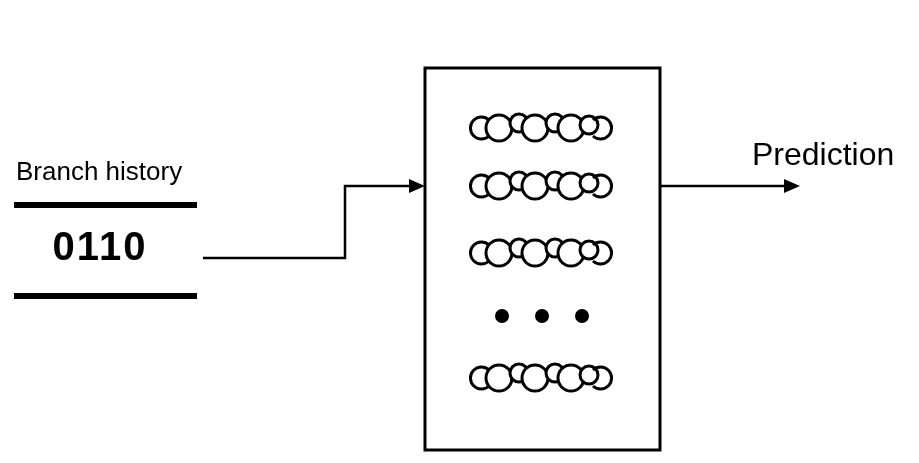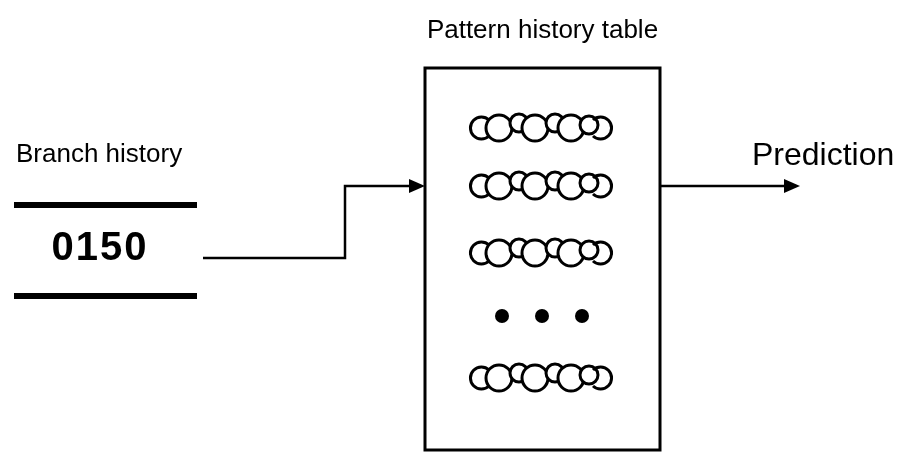--- a/index.html
+++ b/index.html
@@ -23,21 +23,21 @@
   }
   #title-label {
     left: 400px;
     top: 14px;
     width: 285px;
     text-align: center;
     font-size: 26px;
   }
   #branch-history-label {
     left: 16px;
-    top: 138px;
+    top: 156px;
     font-size: 26px;
   }
   #branch-history-value {
     left: 20px;
     top: 224px;
     width: 160px;
     text-align: center;
     font-size: 40px;
     font-weight: bold;
     letter-spacing: 2px;
@@ -88,21 +88,20 @@
     <use href="#chain" x="467" y="228"></use>
     <use href="#chain" x="467" y="353"></use>
 
     <g fill="#000000">
       <circle cx="502" cy="316" r="7"></circle>
       <circle cx="542" cy="316" r="7"></circle>
       <circle cx="582" cy="316" r="7"></circle>
     </g>
   </svg>
 
-  <div class="label" id="title-label">Pattern history table</div>
 
   <div class="label" id="branch-history-label">Branch history</div>
 
-  <div class="label" id="branch-history-value">0150</div>
+  <div class="label" id="branch-history-value">0110</div>
 
   <div class="label" id="prediction-label">Prediction</div>
 
 </div>
 
 </body></html>

